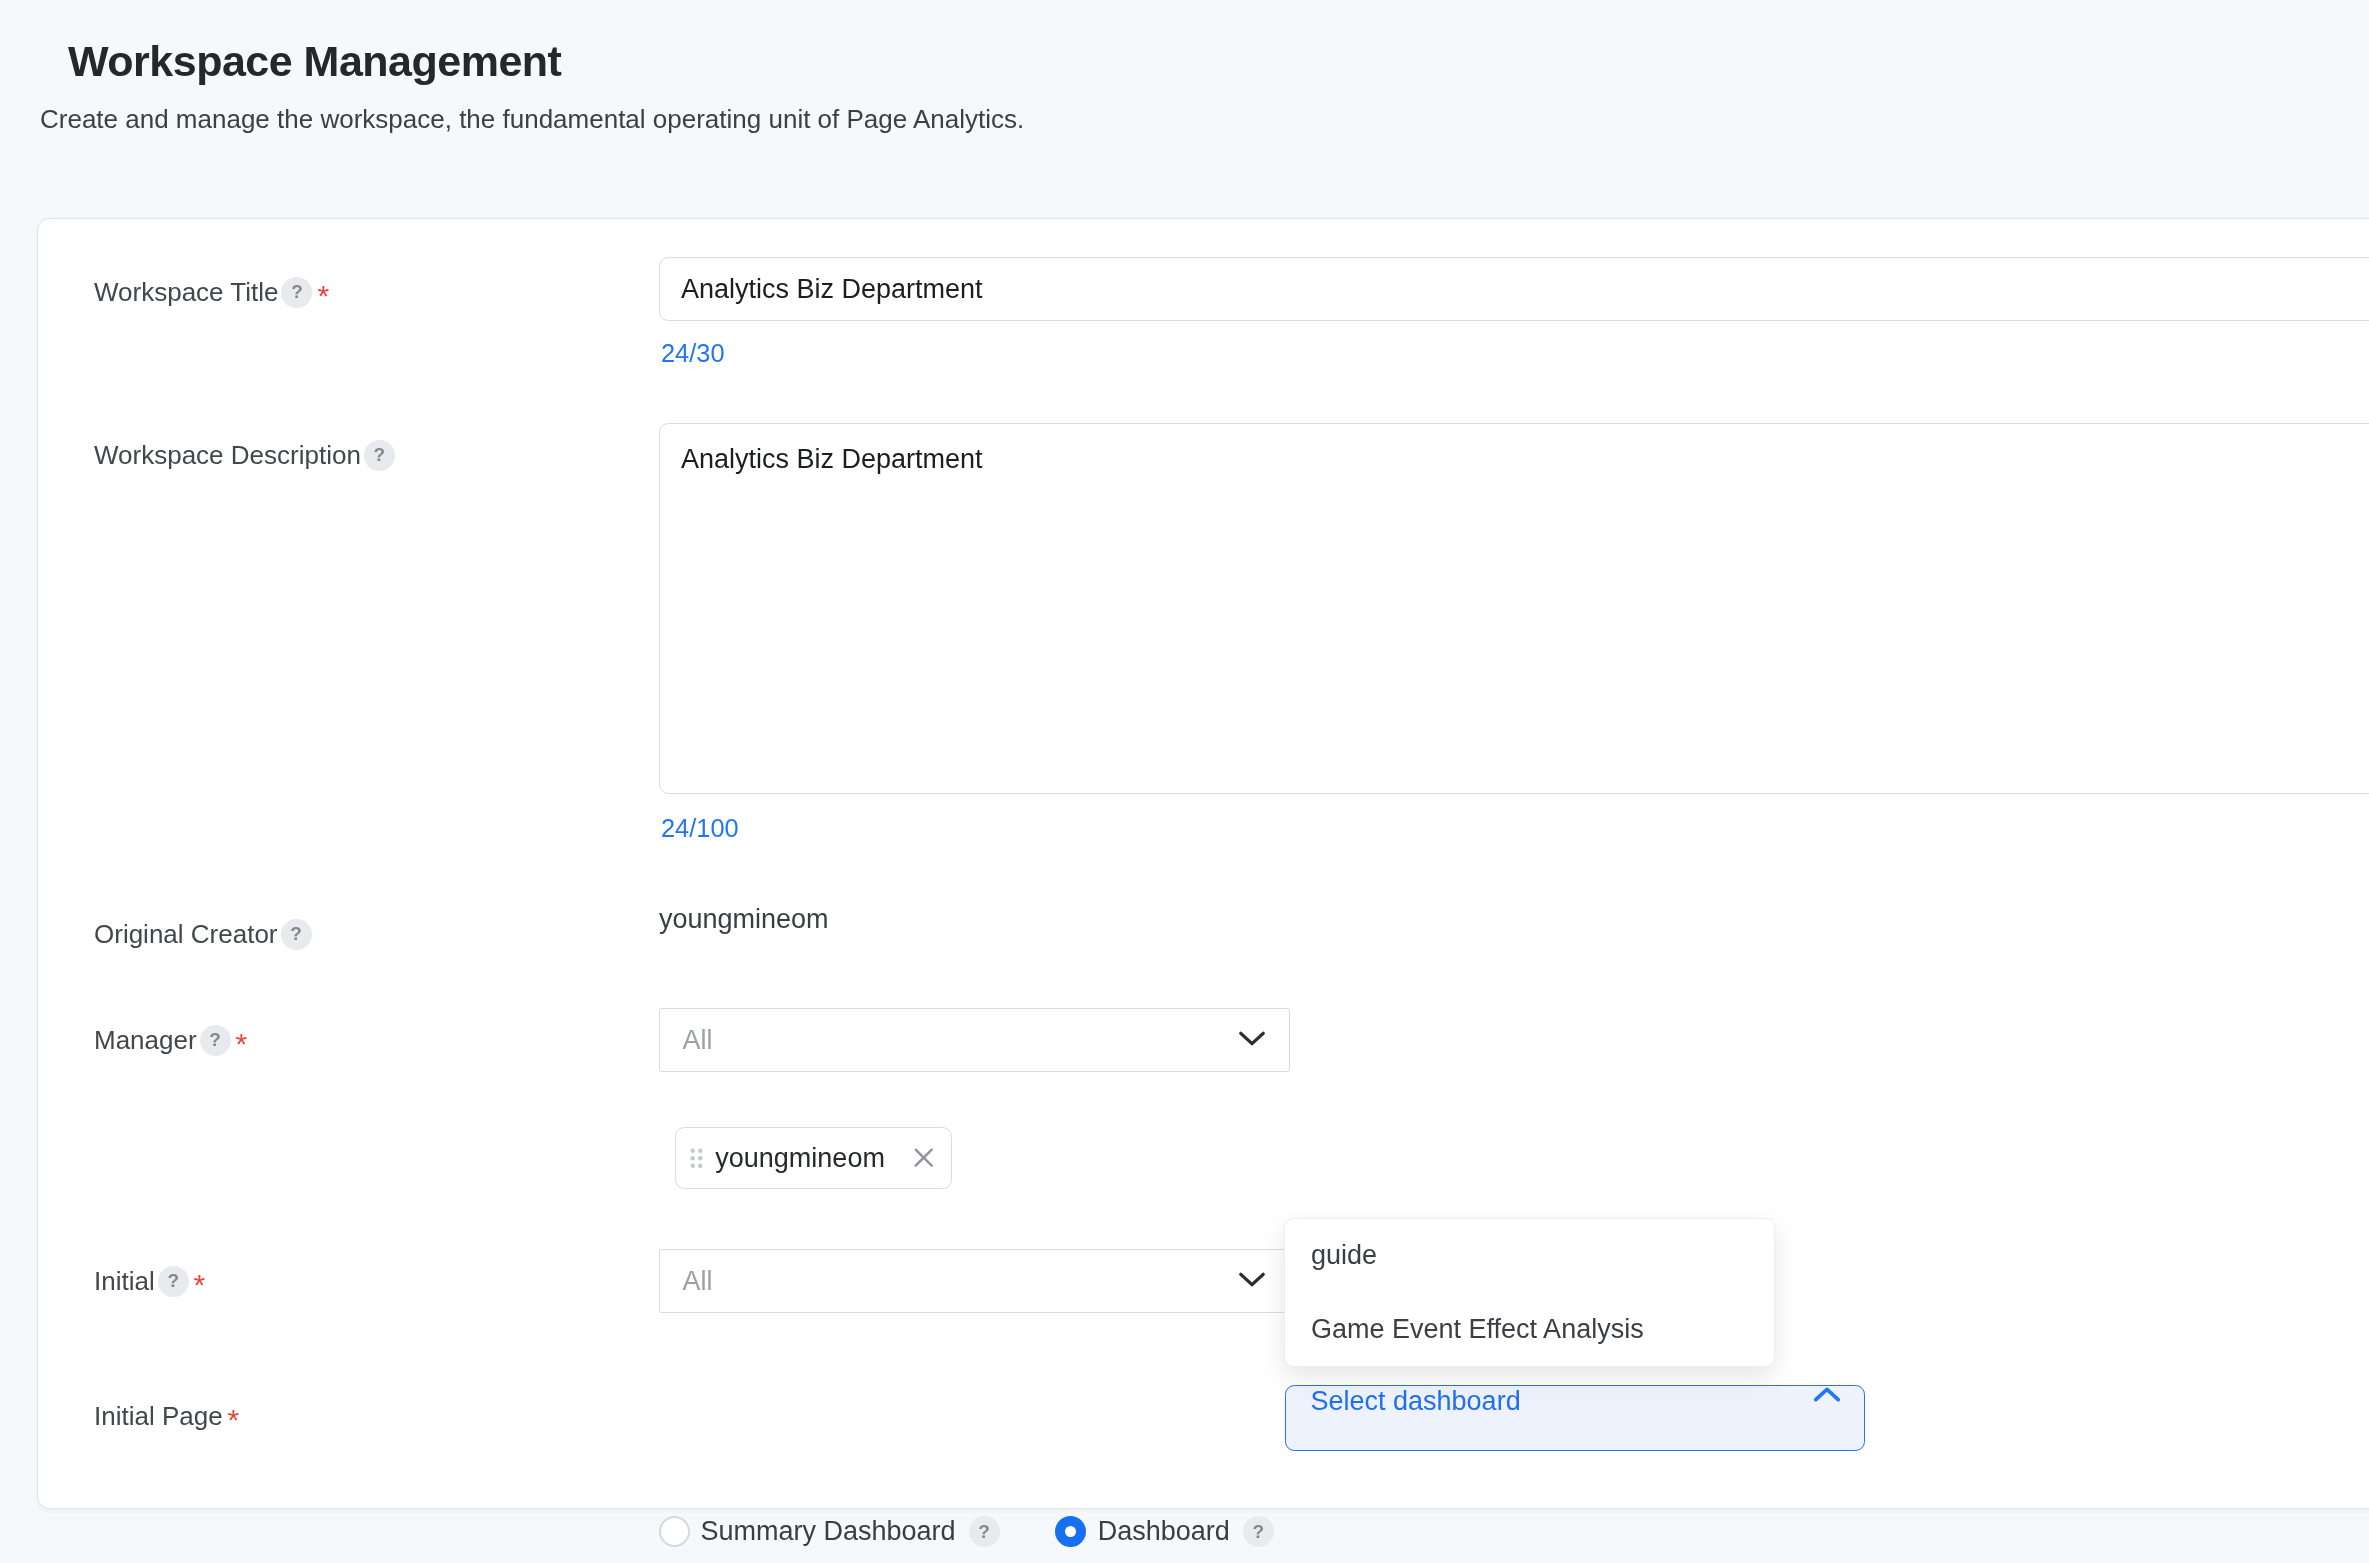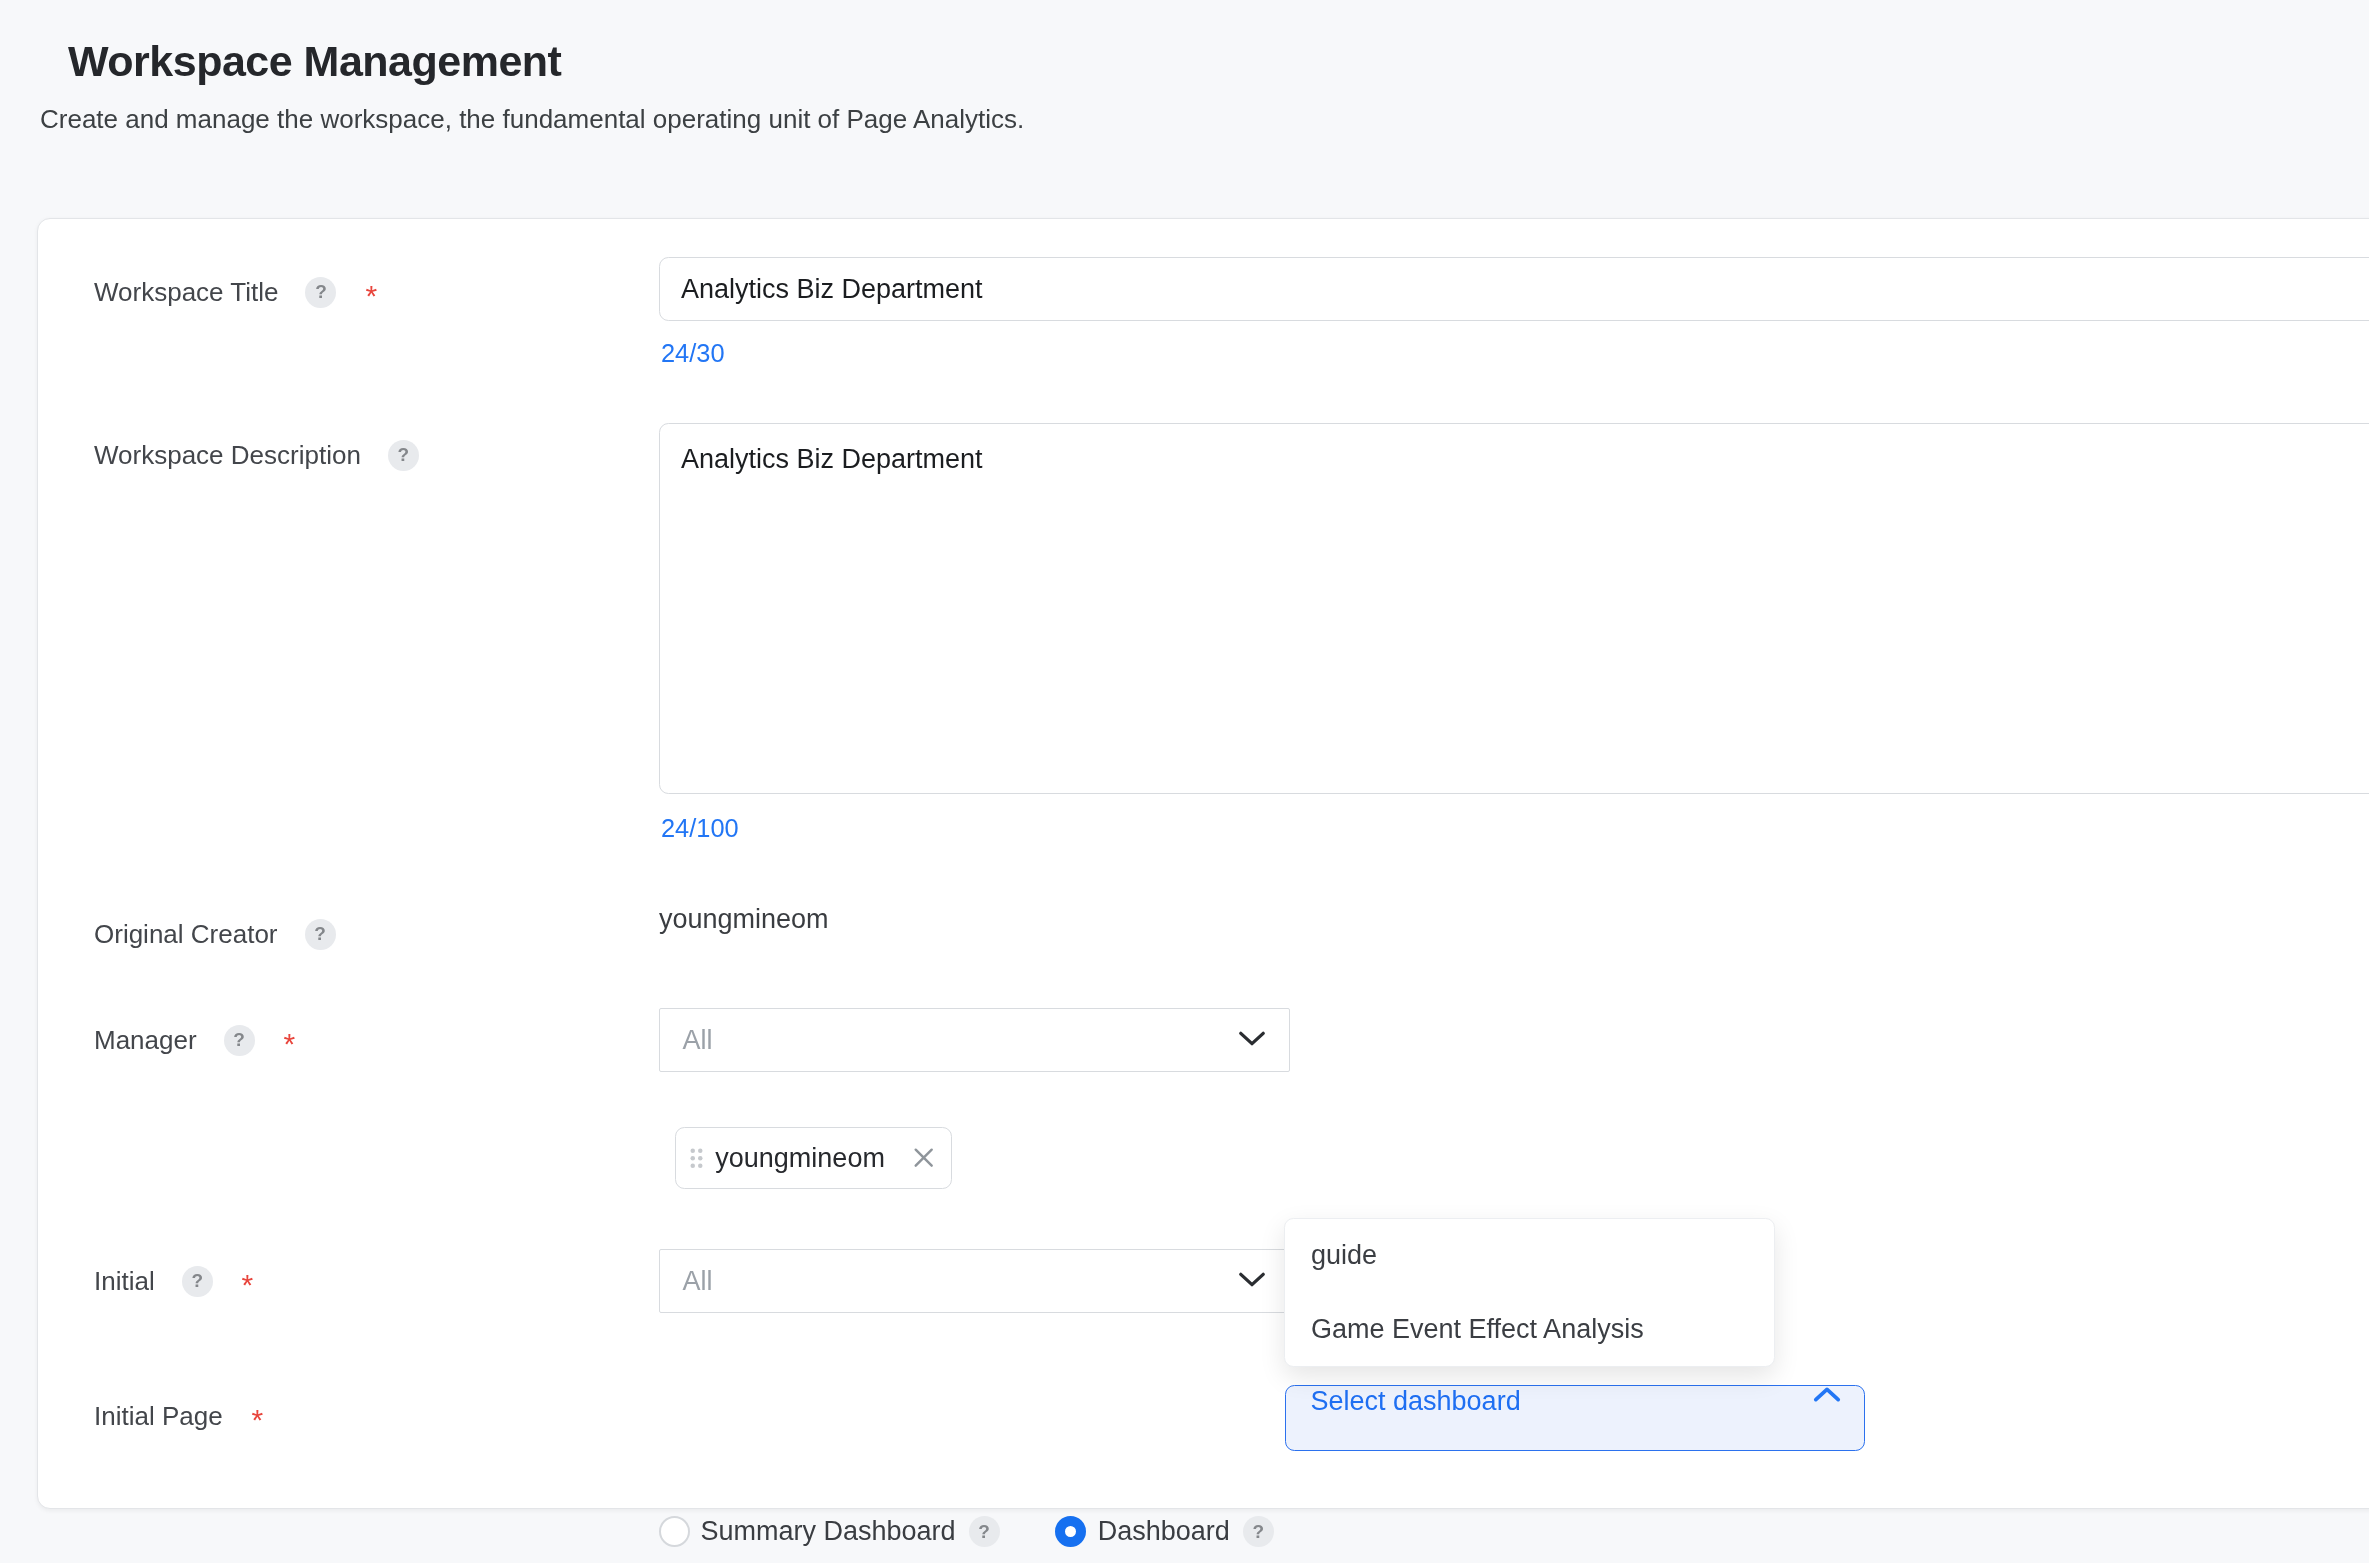--- a/index.html
+++ b/index.html
@@ -31,21 +31,21 @@
     left:37px; top:218px;
     width:2373px; height:1291px;
     background:#ffffff;
     border:0.9px solid #e3e5e8;
     border-radius:13px;
     box-shadow:0 1.9px 4.7px rgba(0,0,0,0.05);
     box-sizing:border-box;
   }
 
   .label-group{
-    display:flex; align-items:center; gap:27px;
+    display:flex; align-items:center; gap:3px;
     height:34px;
     left:94px;
   }
   .field-label{
     font-size:26px; color:#43464b; white-space:nowrap;
   }
   .help-badge{
     width:31px; height:31px; border-radius:50%;
     background:#e8eaed; color:#84878b;
     font-size:19px; font-weight:700;

